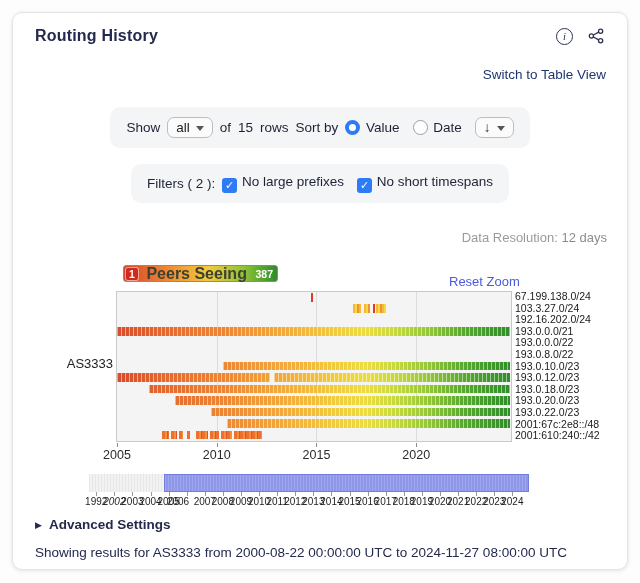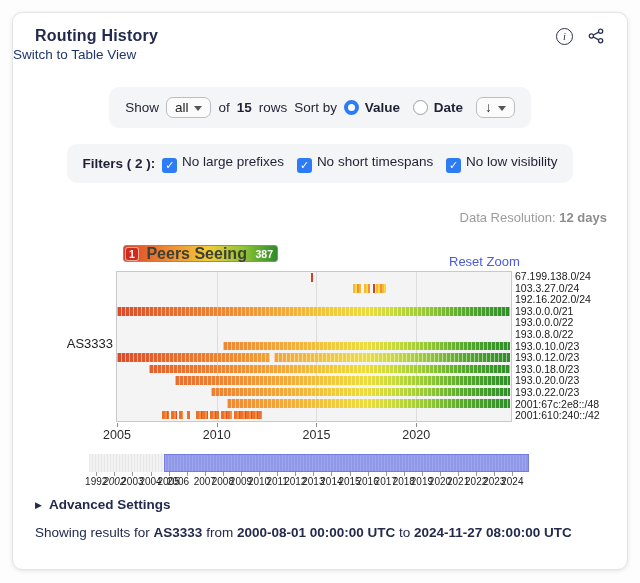--- a/index.html
+++ b/index.html
@@ -10,30 +10,30 @@
     box-shadow:0 1px 4px rgba(0,0,0,.10); overflow:hidden;
   }
   
   .hdr { display:flex; justify-content:space-between; align-items:center; padding:14px 22px 0 22px; }
   .title { font-size:16px; font-weight:bold; color:#232a4d; letter-spacing:.2px; }
   .hdr-icons { display:flex; gap:14px; align-items:center; }
   .icon-info { width:17px; height:17px; border:1.4px solid #2a3150; border-radius:50%;
     display:flex; align-items:center; justify-content:center; font-size:10.5px; color:#2a3150;
     font-family:"Liberation Serif",serif; font-style:italic; cursor:pointer; }
   .icon-share { cursor:pointer; display:block; }
-  .switch-row { text-align:left; padding-right:21px; }
+  .switch-row { text-align:right; padding-right:21px; margin-top:20px; }
   .switch-link { font-size:13.5px; color:#20366b; cursor:pointer; }
   
   .pill { width:fit-content; margin:24px auto 0; background:#f4f5f7; border-radius:10px;
     padding:10px 16px; font-size:13.5px; color:#1d2235; display:flex; align-items:center; gap:7px; white-space:nowrap; }
   .pill.filters { margin-top:16px; }
   .sel { display:inline-flex; align-items:center; gap:6px; background:#fbfbfc; border:1px solid #b9bdc4;
     border-radius:7px; padding:2px 8px; cursor:pointer; color:#222; }
   .chev { width:0; height:0; border-left:4px solid transparent; border-right:4px solid transparent; border-top:5px solid #555; margin-top:2px; }
-  .b { font-weight:bold; }
+  .b { font-weight:normal; }
   .radio { width:15px; height:15px; border-radius:50%; display:inline-block; vertical-align:-3px; margin-right:2px; cursor:pointer; }
   .radio.on { border:4.5px solid #2e7cf5; background:#fff; }
   .radio.off { border:1.5px solid #9aa0a8; background:#fff; }
   .cbx { width:15px; height:15px; border-radius:3px; background:#2e7cf5; color:#fff; display:inline-flex;
     align-items:center; justify-content:center; font-size:11px; vertical-align:-3px; margin-right:1px; cursor:pointer; }
   .gap-l { margin-left:6px; }
   
   .viz { position:relative; height:306px; width:100%; }
   .res { position:absolute; top:27px; right:20px; font-size:13px; color:#9b9b9b; }
   .res .b { color:#8d8d8d; }
@@ -107,21 +107,20 @@
     <span class="sel gap-l">
         <span>↓</span>
         <span class="chev"></span>
       </span>
   </div>
 
   <div class="pill filters">
     <span class="b">Filters ( 2 ):</span>
     <span><span class="cbx">✓</span> <span>No large prefixes</span></span>
     <span class="gap-l"><span class="cbx">✓</span> <span>No short timespans</span></span>
-    <span class="gap-l"><span class="cbx">✓</span> <span>No low visibility</span></span>
   </div>
 
   <div class="viz">
     <div class="res">
       <span>Data Resolution:</span> <span class="b">12 days</span>
     </div>
     <div class="legend">
       <span class="min">1</span>
       <span class="lab">Peers Seeing</span>
       <span class="max">387</span>
@@ -262,18 +261,18 @@
 
   <div class="adv">
     <span class="tri">▶</span>
     <span class="txt">Advanced Settings</span>
   </div>
 
   <div class="footer">
     <span>Showing results for</span>
     <span class="b">AS3333</span>
     <span>from</span>
-    <span class="b">2000-08-01 00:00:00 UTC</span>
+    <span class="b">2000-08-22 00:00:00 UTC</span>
     <span>to</span>
     <span class="b">2024-11-27 08:00:00 UTC</span>
   </div>
 
 </div>
 
 </body></html>

